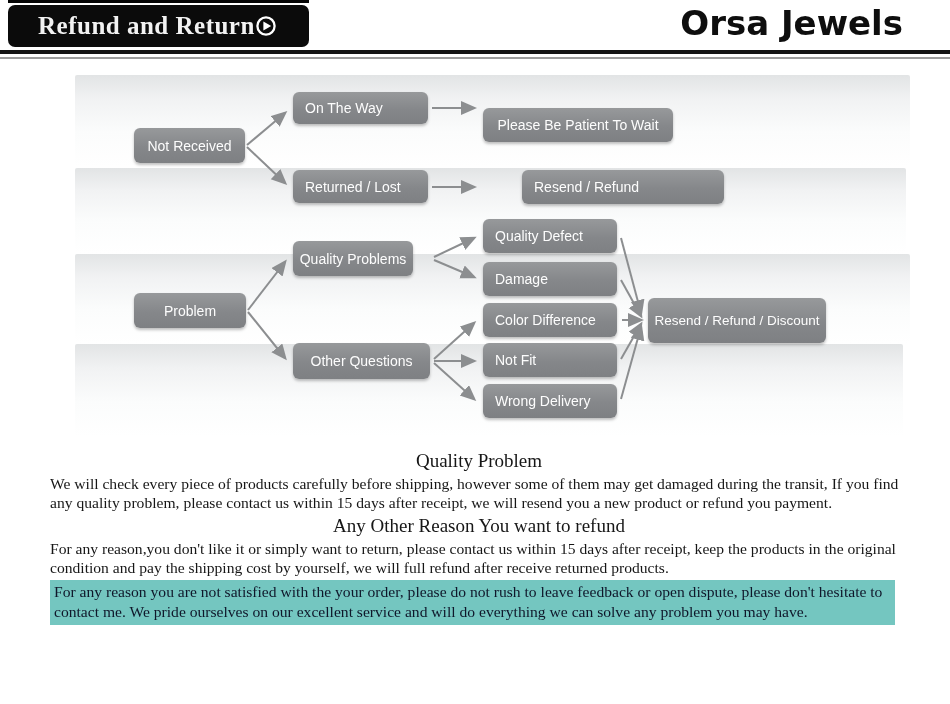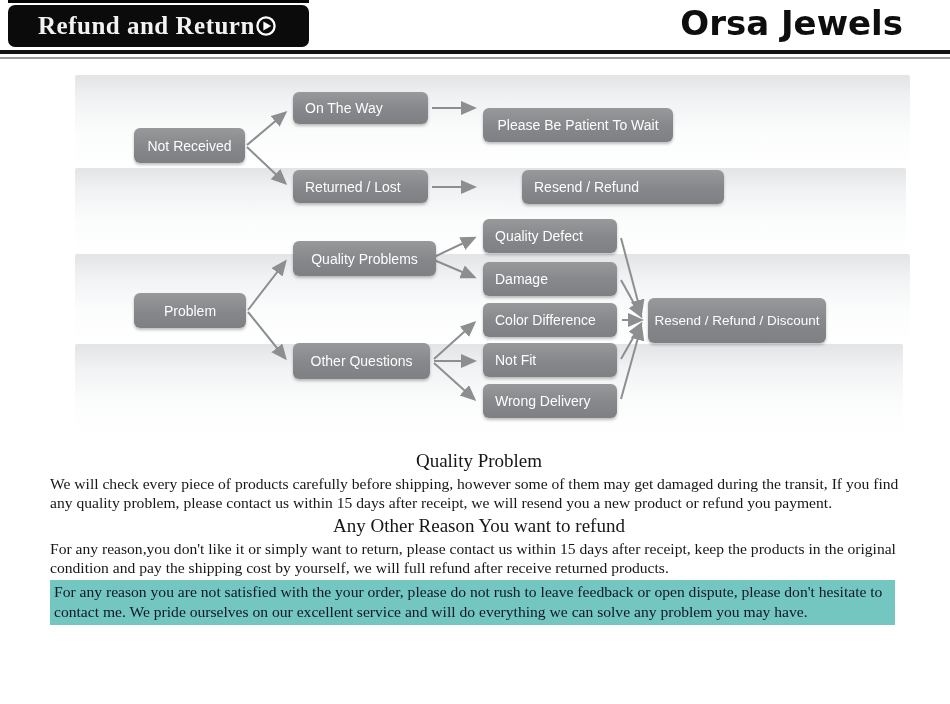--- a/index.html
+++ b/index.html
@@ -89,21 +89,21 @@
         <line x1="546" y1="324" x2="566" y2="252"></line>
       </g>
     </svg>
 
     <div class="node center" style="left:59px;top:53px;width:111px;height:35px;">Not Received</div>
     <div class="node" style="left:218px;top:17px;width:135px;height:32px;">On The Way</div>
     <div class="node center" style="left:408px;top:33px;width:190px;height:34px;text-align:center;">Please Be Patient To Wait</div>
     <div class="node" style="left:218px;top:95px;width:135px;height:33px;">Returned / Lost</div>
     <div class="node" style="left:432px;top:95px;width:202px;height:34px;margin-left:15px;">Resend / Refund</div>
     <div class="node center" style="left:59px;top:218px;width:112px;height:35px;">Problem</div>
-    <div class="node center" style="left:218px;top:166px;width:143px;height:35px;text-align:center;">Quality Problems</div>
+    <div class="node center" style="left:218px;top:166px;width:120px;height:35px;text-align:center;">Quality Problems</div>
     <div class="node center" style="left:218px;top:268px;width:137px;height:36px;">Other Questions</div>
     <div class="node" style="left:408px;top:144px;width:134px;height:34px;">Quality Defect</div>
     <div class="node" style="left:408px;top:187px;width:134px;height:34px;">Damage</div>
     <div class="node" style="left:408px;top:228px;width:134px;height:34px;">Color Difference</div>
     <div class="node" style="left:408px;top:268px;width:134px;height:34px;">Not Fit</div>
     <div class="node" style="left:408px;top:309px;width:134px;height:34px;">Wrong Delivery</div>
     <div class="node center big" style="left:573px;top:223px;width:178px;height:45px;">Resend / Refund / Discount</div>
   </div>
 
   <div class="content">

